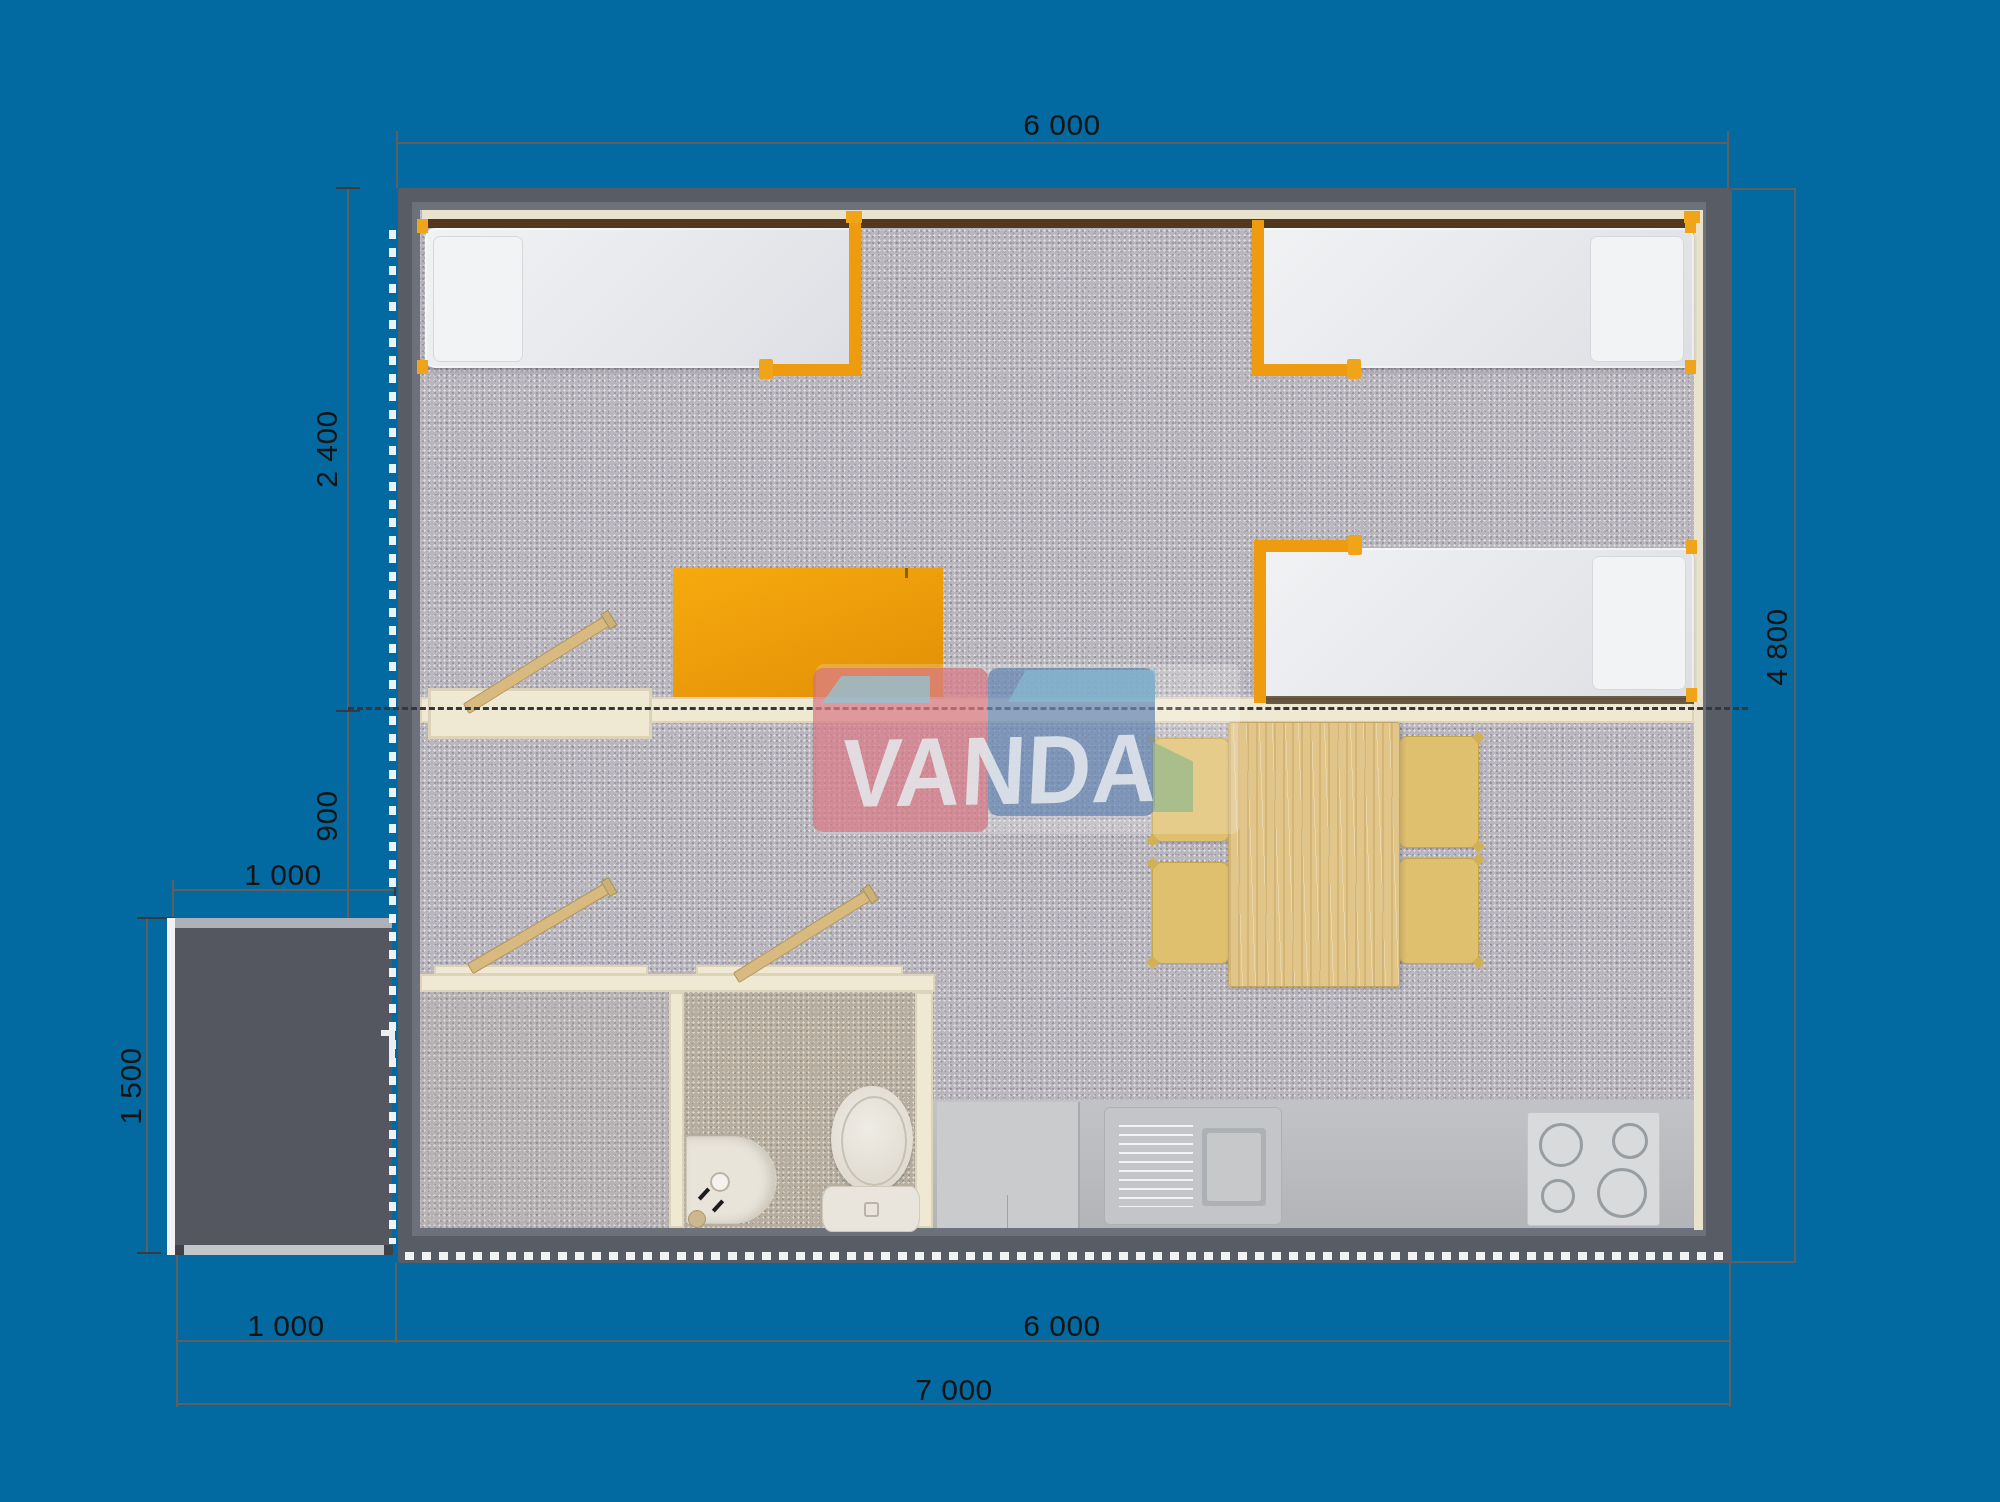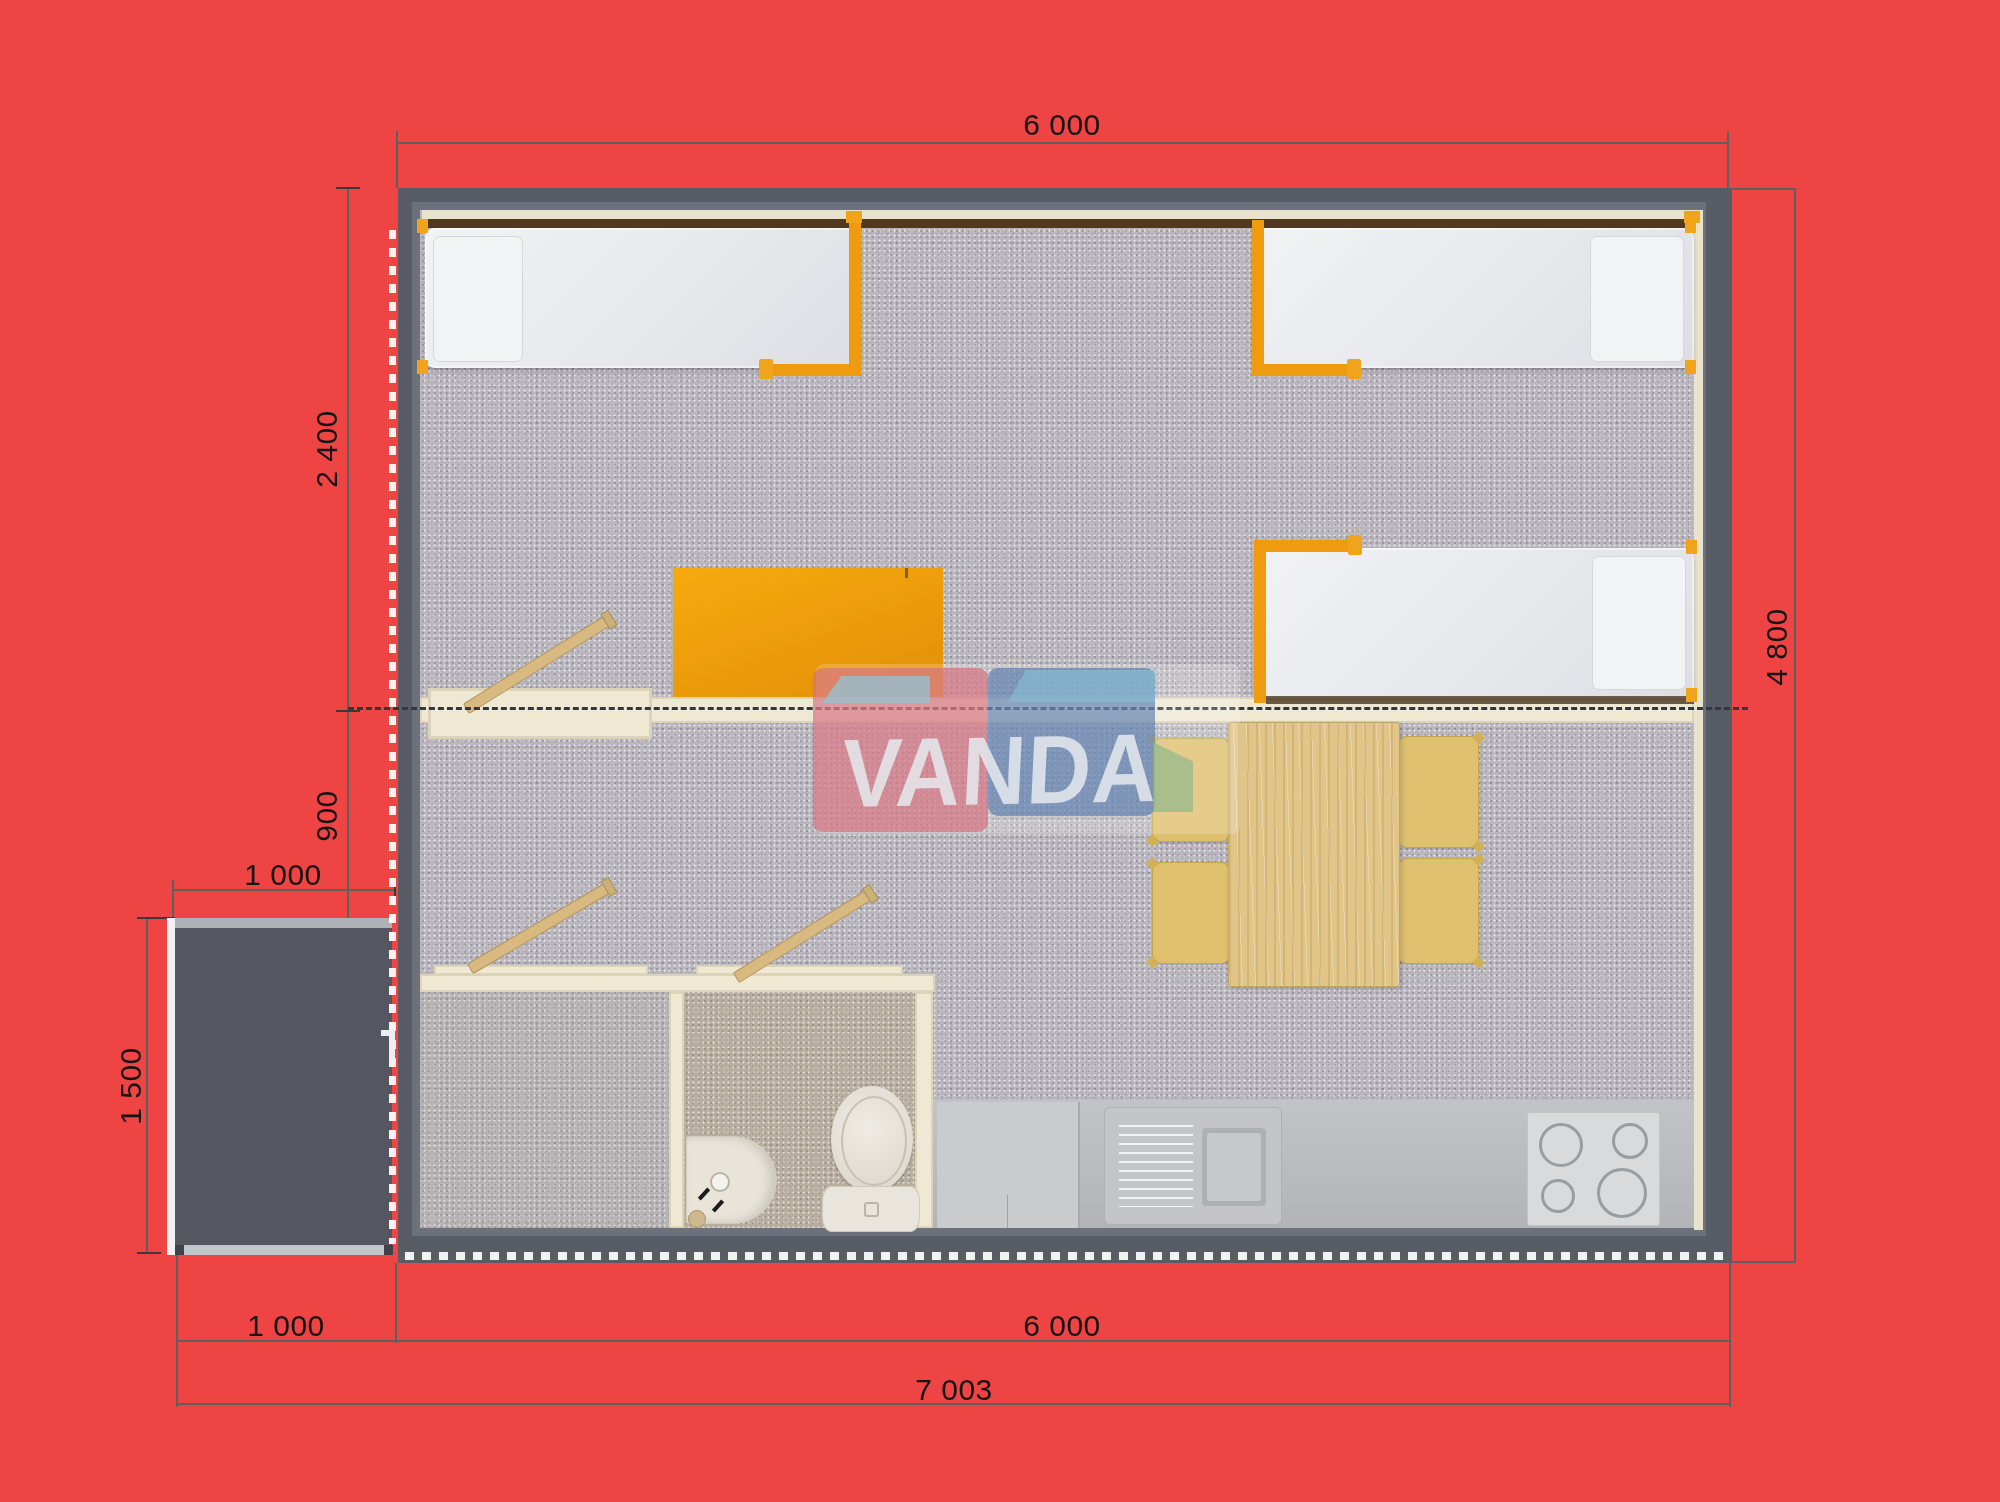--- a/index.html
+++ b/index.html
@@ -1,16 +1,16 @@
 <!DOCTYPE html>
 <html><head>
 <meta charset="utf-8">
 <style>
   html,body{margin:0;padding:0;background:#ffffff;}
-  #canvas{position:relative;width:2000px;height:1502px;background:#ef4444;overflow:hidden;
+  #canvas{position:relative;width:2000px;height:1502px;background:#0369a1;overflow:hidden;
           font-family:"Liberation Sans", sans-serif;}
   .abs{position:absolute;}
   
   .carpet{background-color:#b9b6bd;
     background-image:
       radial-gradient(rgba(84,82,96,.30) 1px, rgba(0,0,0,0) 1.4px),
       radial-gradient(rgba(255,255,255,.55) .9px, rgba(0,0,0,0) 1.3px),
       radial-gradient(rgba(118,115,130,.28) 1px, rgba(0,0,0,0) 1.4px);
     background-size:6px 6px,5px 5px,9px 9px;
     background-position:0 0,2px 3px,4px 1px;}
@@ -82,21 +82,21 @@
   <div class="abs dline" style="left:1794px;top:189px;width:2px;height:1074px;"></div>
   <div class="abs dim-label rot" style="left:1707px;top:630px;">4 800</div>
 
   <div class="abs dline" style="left:176px;top:1255px;width:2px;height:152px;"></div>
   <div class="abs dline" style="left:395px;top:1263px;width:2px;height:80px;"></div>
   <div class="abs dline" style="left:1729px;top:1263px;width:2px;height:144px;"></div>
   <div class="abs dline" style="left:177px;top:1340px;width:1553px;height:2px;"></div>
   <div class="abs dim-label" style="left:216px;top:1309px;">1 000</div>
   <div class="abs dim-label" style="left:992px;top:1309px;">6 000</div>
   <div class="abs dline" style="left:177px;top:1403px;width:1553px;height:2px;"></div>
-  <div class="abs dim-label" style="left:884px;top:1373px;">7 003</div>
+  <div class="abs dim-label" style="left:884px;top:1373px;">7 000</div>
 
   <div class="abs" style="left:167px;top:918px;width:8px;height:337px;background:#f2f2f4;"></div>
   <div class="abs" style="left:175px;top:918px;width:217px;height:10px;background:#aeb2b8;"></div>
   <div class="abs" style="left:175px;top:928px;width:217px;height:317px;background:#54575f;"></div>
   <div class="abs" style="left:175px;top:1245px;width:218px;height:10px;background:#c2c5c9;"></div>
   <div class="abs" style="left:175px;top:1245px;width:9px;height:10px;background:#3f4248;"></div>
   <div class="abs" style="left:384px;top:1245px;width:9px;height:10px;background:#3f4248;"></div>
 
   <div class="abs" style="left:398px;top:188px;width:1334px;height:1075px;background:#585c65;border-radius:2px;"></div>
   <div class="abs" style="left:412px;top:202px;width:1294px;height:1034px;background:#6d717b;"></div>

